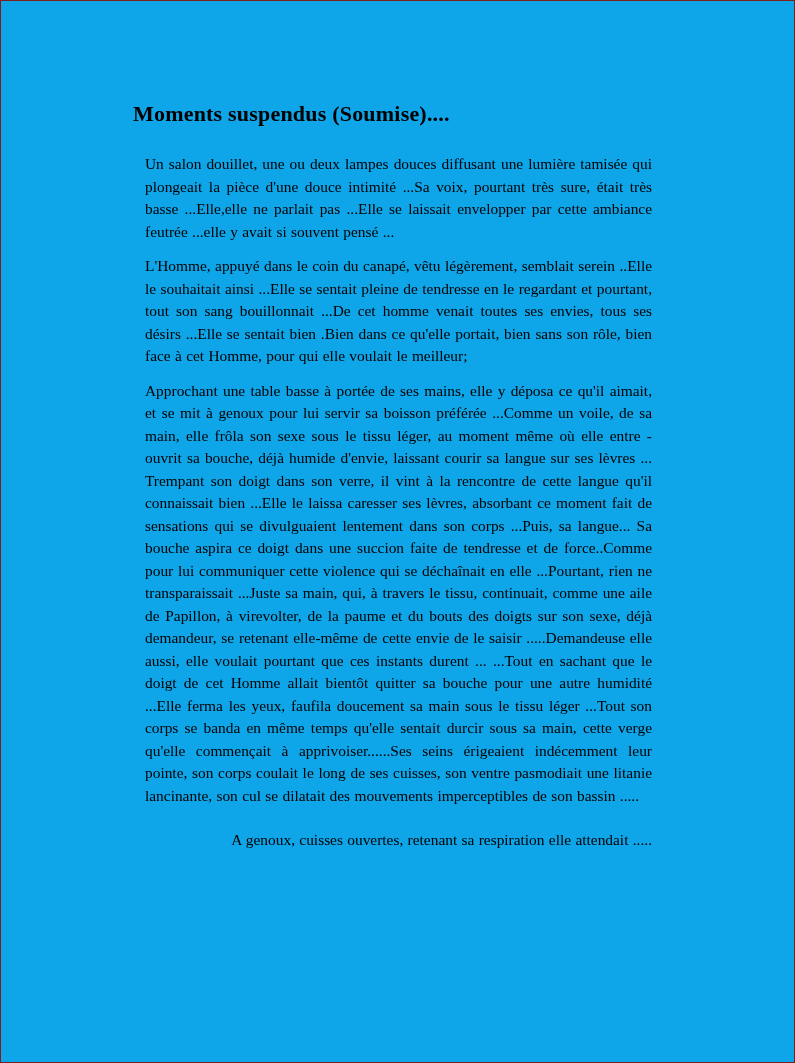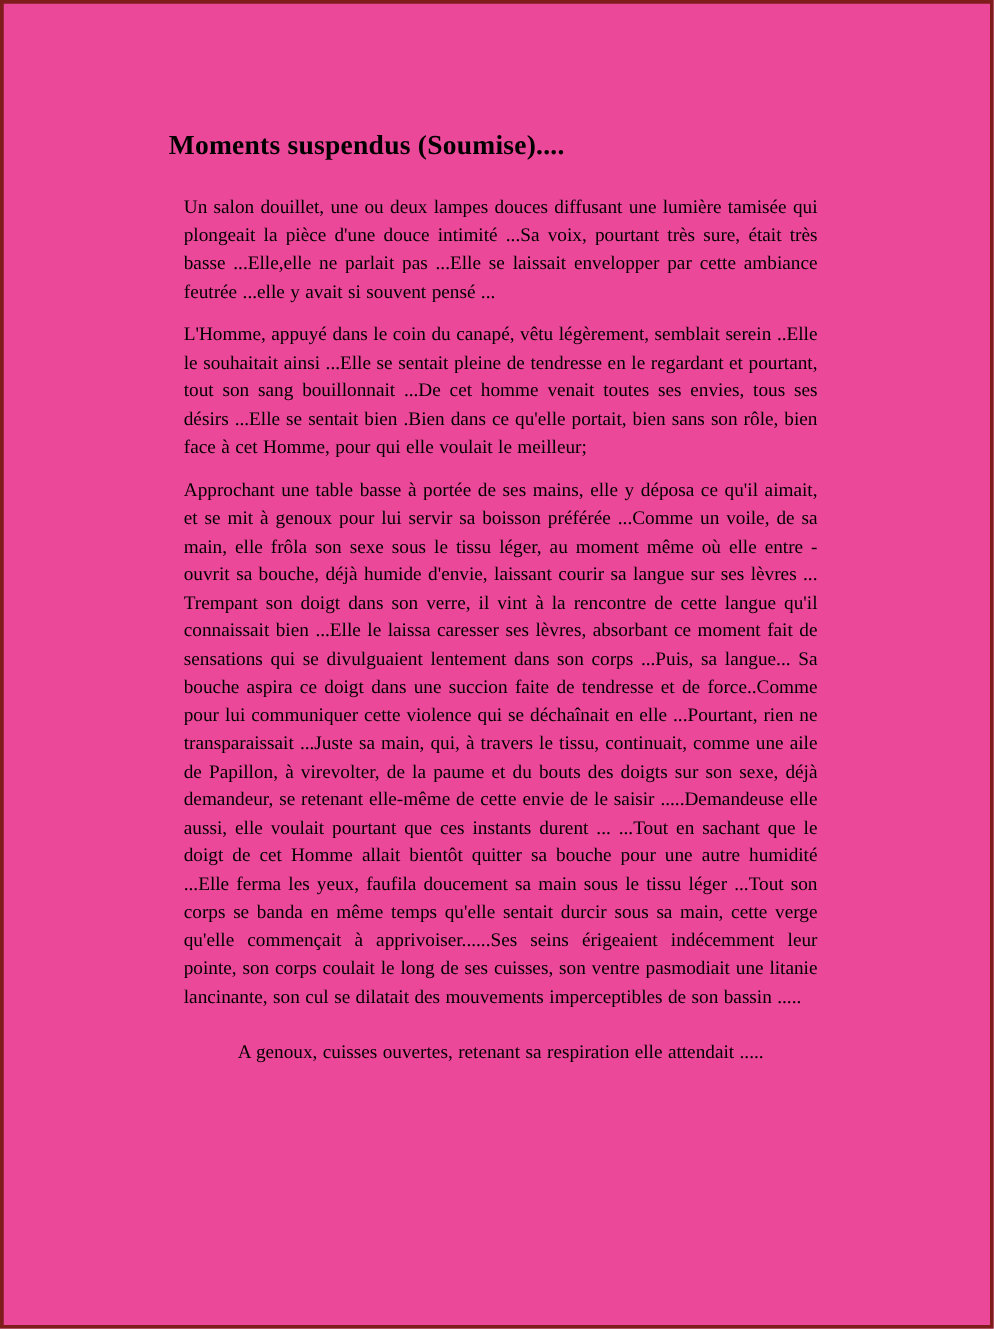--- a/index.html
+++ b/index.html
@@ -4,23 +4,23 @@
 <style>
   html, body {
     margin: 0;
     padding: 0;
     background: #ffffff;
   }
   .page {
     position: relative;
     width: 795px;
     height: 1063px;
-    background: #ec4899;
+    background: #0ea5e9;
     box-sizing: border-box;
-    border: 3px solid #7f1d1d;
+    border: 1px solid #7f1d1d;
     font-family: "Liberation Serif", "DejaVu Serif", serif;
     color: #000000;
     overflow: hidden;
   }
   .content {
     position: absolute;
     left: 132px;
     top: 100px;
     width: 531px;
   }
@@ -32,21 +32,21 @@
   }
   .para {
     margin: 12px;
     font-size: 15.4px;
     line-height: 22.5px;
     text-align: justify;
     word-spacing: 0.5px;
   }
   .para-final {
     margin-top: 22px;
-    text-align: center;
+    text-align: right;
   }
   .page-number {
     position: absolute;
     left: 0;
     bottom: 32px;
     width: 100%;
     text-align: center;
     font-size: 14px;
     color: #222222;
   }

